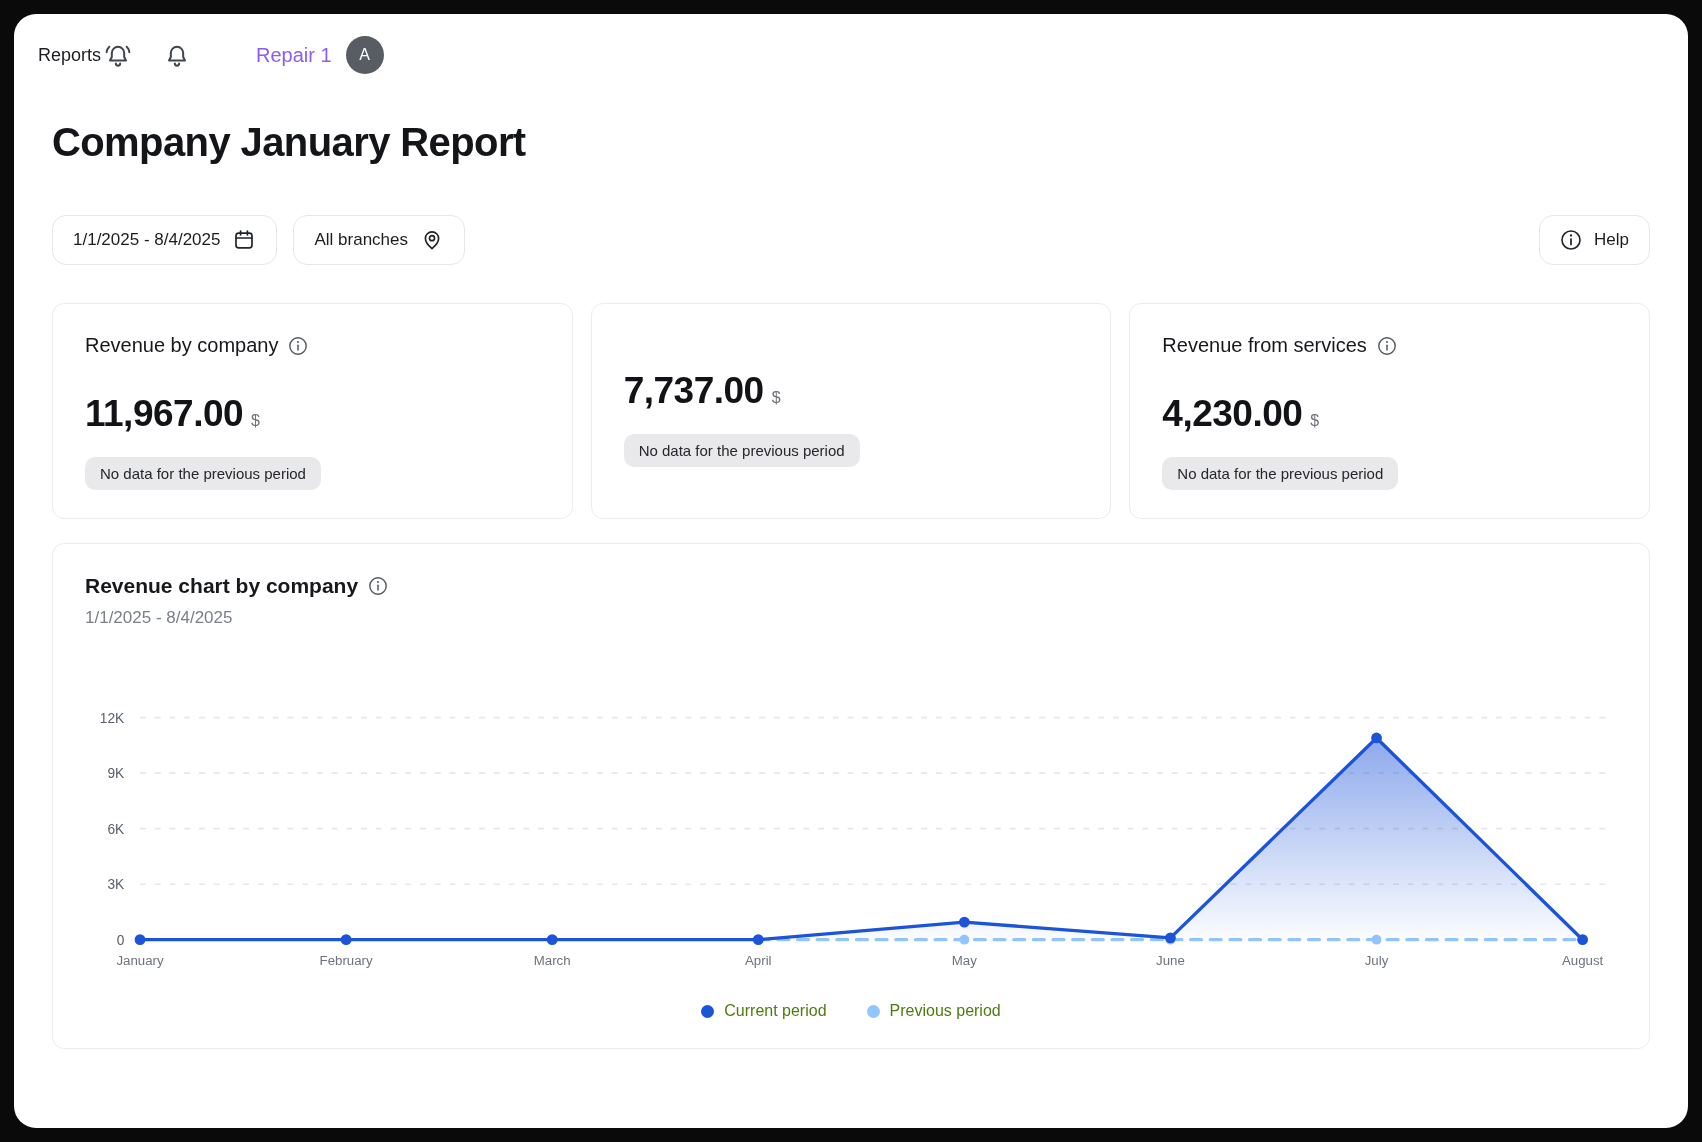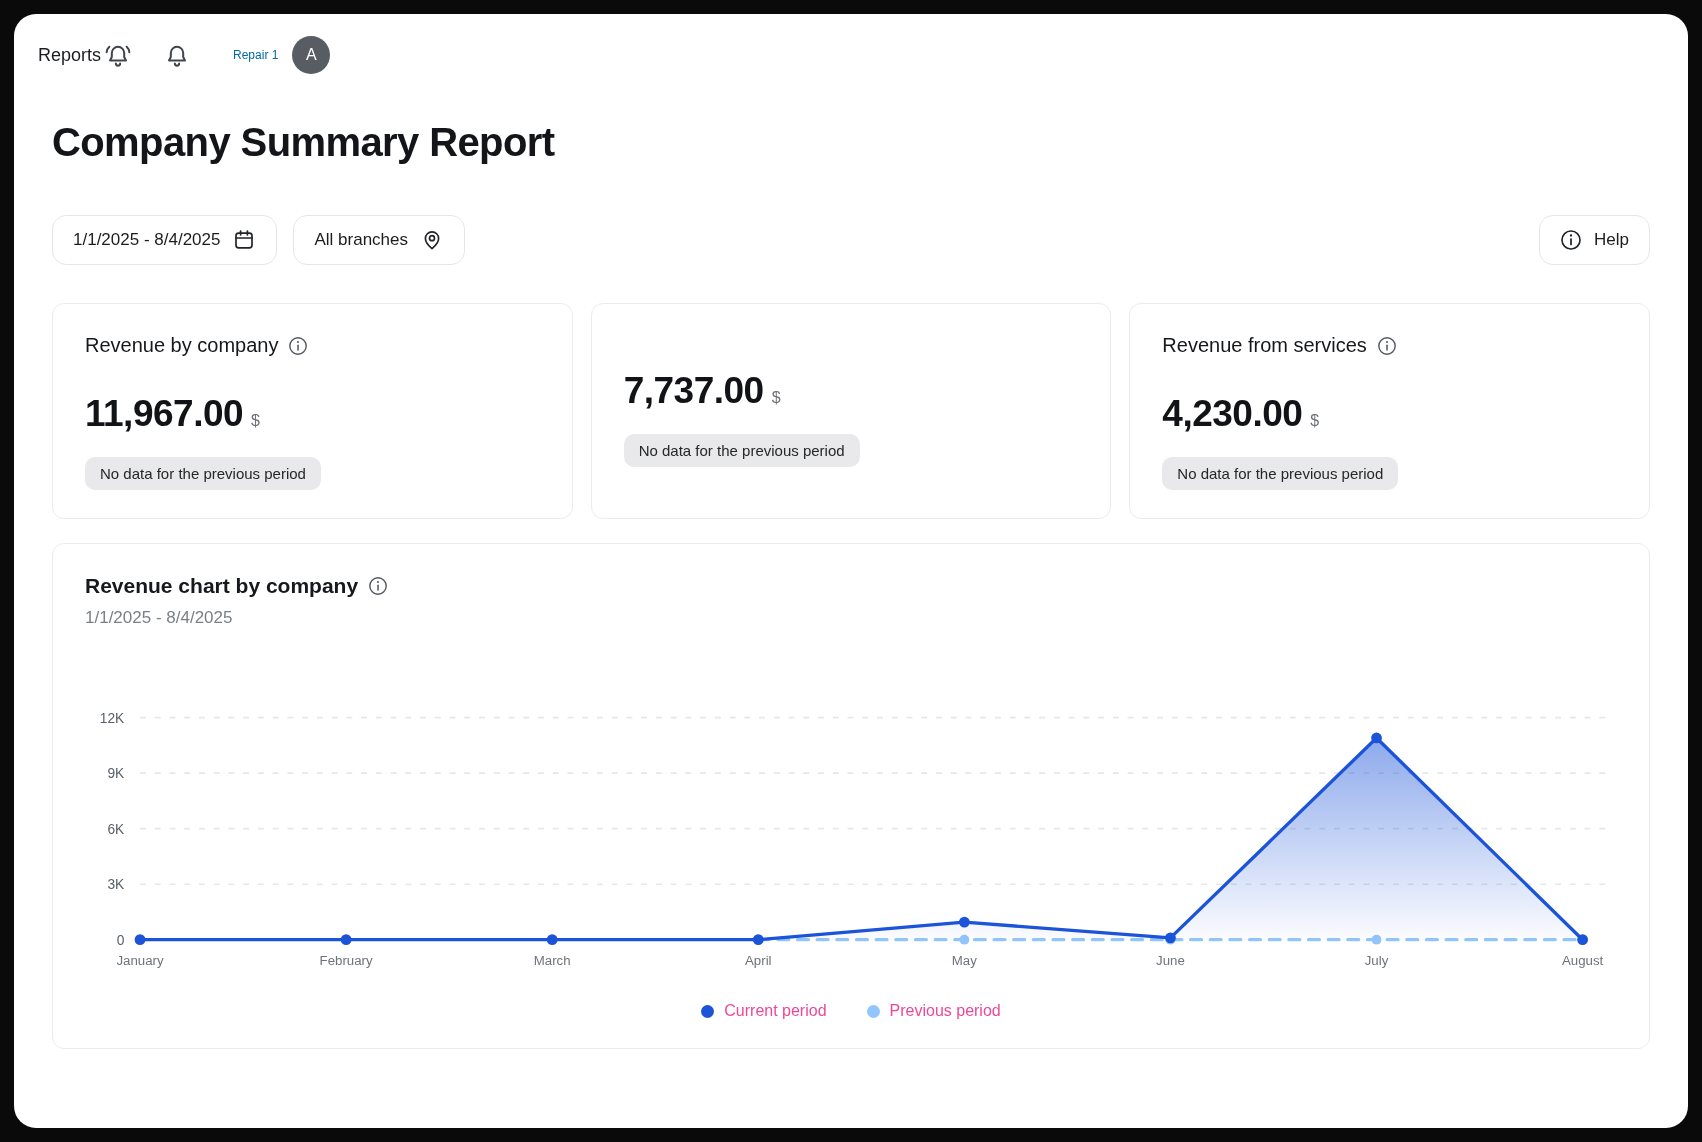--- a/index.html
+++ b/index.html
@@ -11,21 +11,21 @@
   .page{
     position:absolute;inset:14px;background:#ffffff;border-radius:22px;
     box-sizing:border-box;padding:0 24px;overflow:hidden;color:#16181b;
   }
   
   .topbar{display:flex;align-items:center;margin-top:22px;height:38px;}
   .breadcrumb{font-size:18px;color:#1b1d20;}
   .top-right{display:flex;align-items:center;gap:26px;}
   .icon-btn{background:none;border:none;padding:2px;cursor:pointer;display:flex;align-items:center;}
   .account{display:flex;align-items:center;gap:14px;margin-left:14px;}
-  .account-name{font-size:12px;color:#0369a1;}
+  .account-name{font-size:20px;color:#8b5cf6;margin-left:23px;}
   .avatar{width:38px;height:38px;border-radius:50%;background:#585d63;color:#fff;
     display:flex;align-items:center;justify-content:center;font-size:16px;}
   
   h1{margin:46px 0 0 14px;font-size:40px;font-weight:700;letter-spacing:-0.6px;color:#131518;}
   
   .filter-row{display:flex;align-items:center;gap:16px;margin:50px 0 0 14px;padding-right:14px;}
   .pill-btn{
     display:flex;align-items:center;gap:12px;height:50px;padding:0 20px;
     background:#fff;border:1px solid #e4e6e9;border-radius:14px;font-size:17px;color:#1b1d20;
     font-family:"Liberation Sans",sans-serif;cursor:pointer;
@@ -41,21 +41,21 @@
   .kpi-currency{font-size:16px;color:#6d7177;}
   .kpi-note{display:inline-block;margin-top:22px;background:#e9e9eb;border-radius:10px;
     padding:8px 15px;font-size:15px;color:#24272b;}
   
   .chart-card{border:1px solid #ececee;border-radius:12px;margin:24px 14px 0 14px;
     padding:30px 32px 22px 32px;background:#fff;}
   .chart-subtitle{margin-top:10px;font-size:17px;color:#7b8087;}
   .chart-wrap{margin-top:16px;}
   .chart-svg{display:block;width:100%;height:330px;}
   .legend{display:flex;justify-content:center;align-items:center;gap:40px;margin-top:22px;height:30px;}
-  .legend-item{display:flex;align-items:center;gap:10px;font-size:16px;color:#ec4899;}
+  .legend-item{display:flex;align-items:center;gap:10px;font-size:16px;color:#4d7c0f;}
   .legend-dot{width:13px;height:13px;border-radius:50%;}
   
   .stroke-ic{stroke:#40464e;fill:none;stroke-width:1.8;stroke-linecap:round;stroke-linejoin:round;}
   .stroke-dark{stroke:#212529;fill:none;stroke-width:1.7;stroke-linecap:round;stroke-linejoin:round;}
   svg text{font-family:"Liberation Sans",sans-serif;}
 </style>
 </head>
 <body>
 
 <div class="page">
@@ -77,21 +77,21 @@
           <path class="stroke-ic" d="M10.1 19.2a1.9 1.9 0 0 0 3.8 0"></path>
         </svg>
       </button>
       <div class="account">
         <span class="account-name">Repair 1</span>
         <span class="avatar">A</span>
       </div>
     </div>
   </div>
 
-  <h1>Company Summary Report</h1>
+  <h1>Company January Report</h1>
 
   <div class="filter-row">
     <button class="pill-btn">
       <span>1/1/2025 - 8/4/2025</span>
       <svg width="24" height="24" viewBox="0 0 24 24">
         <rect class="stroke-dark" x="4" y="5.2" width="16" height="14.6" rx="2.6"></rect>
         <line class="stroke-dark" x1="4" y1="10" x2="20" y2="10"></line>
         <line class="stroke-dark" x1="8.6" y1="3.2" x2="8.6" y2="6.8"></line>
         <line class="stroke-dark" x1="15.4" y1="3.2" x2="15.4" y2="6.8"></line>
       </svg>

